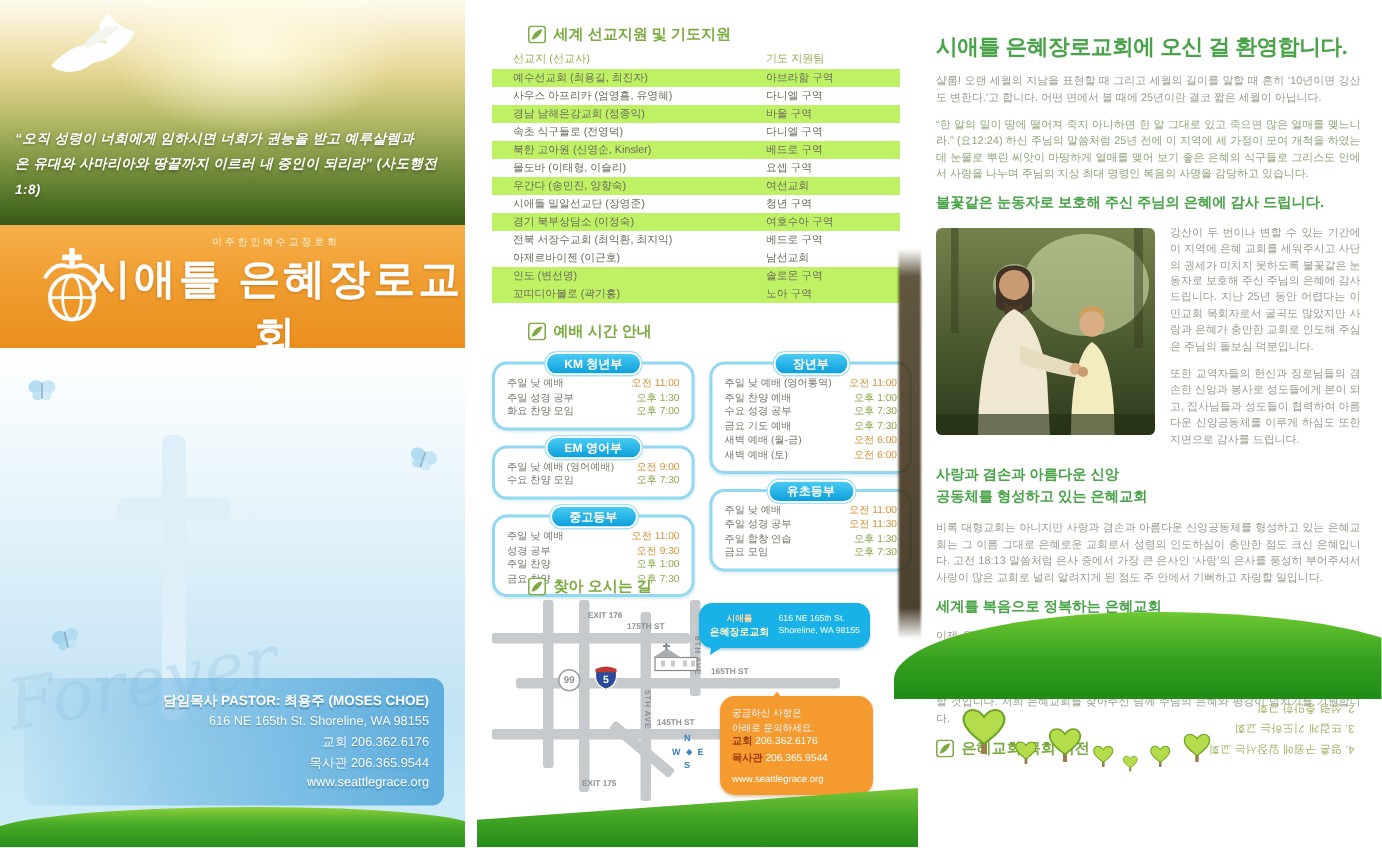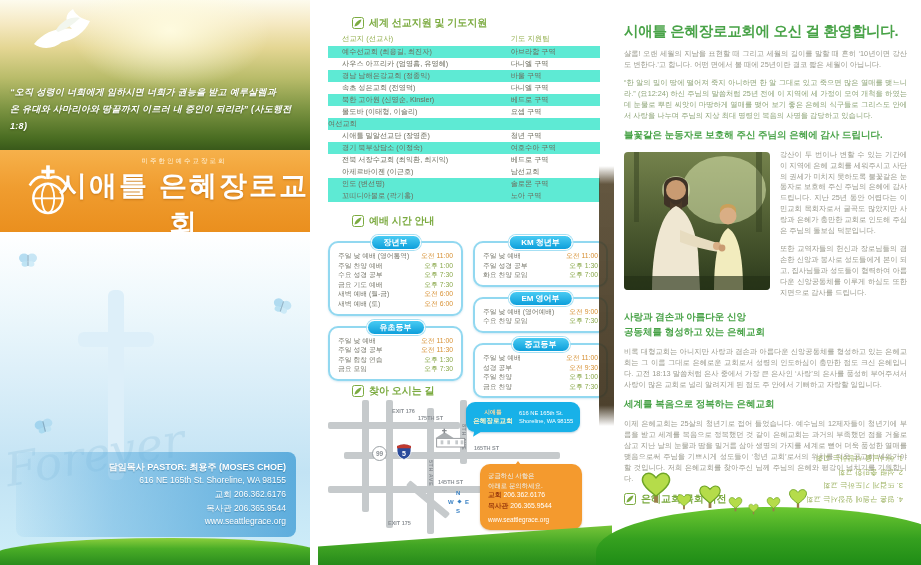--- a/index.html
+++ b/index.html
@@ -38,21 +38,21 @@
          background:linear-gradient(180deg,#8ccf3d 0%,#4aad27 40%,#2a8c1d 100%);
          border-radius:55% 45% 0 0/18px 14px 0 0;}
 
   
   .panel-mid{position:absolute;left:318px;top:0;width:294px;height:565px;}
   .sec-head{position:absolute;display:flex;align-items:center;gap:5px;color:#7cab41;font-weight:bold;font-size:10px;white-space:nowrap;padding-left:24px;}
   .leaf{width:12px;height:12px;flex:0 0 auto;}
   .m-table{position:absolute;left:10px;top:32px;width:272px;font-size:7.2px;color:#6b6b5c;}
   .m-head{display:flex;height:14px;line-height:14px;color:#94b050;font-size:7.4px;}
   .m-row{display:flex;height:12px;line-height:12px;}
-  .m-row.alt{background:#5eead4;}
+  .m-row.alt{background:#bef264;}
   .m-c1{flex:0 0 62%;padding-left:14px;white-space:nowrap;overflow:hidden;}
   .m-c2{flex:1;white-space:nowrap;overflow:hidden;}
   .m-head .m-c1{padding-left:14px;}
   .worship{position:absolute;left:10px;top:234px;right:4px;display:flex;gap:10px;}
   .w-col{flex:1;}
   .w-card{position:relative;border:2px solid #92d8f0;border-radius:10px;background:#fff;margin:7px 0 10px 0;
           padding:8px 8px 5px 8px;box-shadow:0 1px 2px rgba(90,170,210,.25);}
   .w-pill{position:absolute;top:-8px;left:50%;transform:translateX(-50%);
           background:linear-gradient(180deg,#49cbf3 0%,#0d9fdb 100%);border:1px solid #fff;
           box-shadow:0 0 0 1px #a6e0f4;border-radius:10px;color:#fff;font-size:8px;font-weight:bold;
@@ -83,21 +83,21 @@
   .callout-contact:before{content:"";position:absolute;left:32px;top:-9px;border:6px solid transparent;border-bottom:8px solid #f49a2e;}
   .ct-line{color:#eaf7ff;font-size:6.4px;line-height:1.5;}
   .ct-phone{font-size:6.8px;color:#fff;line-height:1.6;}
   .ct-phone b{color:#9c3c0e;}
   .ct-site{font-size:6.4px;color:#fff;margin-top:4px;}
   .grass-mid{position:absolute;left:0;right:0;bottom:0;height:44px;
             background:linear-gradient(180deg,#82cc3d 0%,#41a524 55%,#268a1a 100%);
             clip-path:polygon(0 58%,100% 10%,100% 100%,0 100%);}
 
   
-  .panel-right{position:absolute;left:620px;top:0;width:301px;height:565px;box-sizing:border-box;padding:0 14px 0 4px;}
+  .panel-right{position:absolute;left:620px;top:0;width:301px;height:466px;box-sizing:border-box;padding:0 14px 0 4px;}
   .w-title{margin:22px 0 8px 0;color:#49a348;font-size:14.5px;font-weight:bold;letter-spacing:-.3px;}
   .rp p{margin:0 0 7px 0;font-size:7.3px;color:#9a9a8e;line-height:1.5;text-align:justify;}
   .rp p.quoteish{color:#8fa579;}
   .h-green{color:#49a348;font-size:9.5px;font-weight:bold;margin:4px 0 8px 0;}
   .photo-row{overflow:hidden;margin:2px 0 0 0;}
   .jesus{float:left;width:146px;height:138px;margin:2px 10px 4px 0;border-radius:4px;overflow:hidden;}
   .h-community{color:#49a348;font-size:9.5px;font-weight:bold;line-height:1.6;white-space:pre-line;margin:10px 0 8px 0;}
   .signature{font-size:7.3px;color:#9a9a8e;text-align:right;margin:2px 0 6px 0;}
   .vision-head{position:static;display:flex;align-items:center;gap:5px;color:#7cab41;font-weight:bold;font-size:10px;margin-top:4px;}
   .vision-list{position:absolute;right:18px;top:452px;width:168px;transform:rotate(180deg);}
@@ -227,32 +227,33 @@
           </div>
           <div class="m-row">
             <span class="m-c1">사우스 아프리카 (엄영흠, 유영혜)</span>
             <span class="m-c2">다니엘 구역</span>
           </div>
           <div class="m-row alt">
             <span class="m-c1">경남 남해은강교회 (정종익)</span>
             <span class="m-c2">바울 구역</span>
           </div>
           <div class="m-row">
-            <span class="m-c1">속초 성은교회 (전영덕)</span>
+            <span class="m-c1">속초 식구들로 (전영덕)</span>
             <span class="m-c2">다니엘 구역</span>
           </div>
           <div class="m-row alt">
             <span class="m-c1">북한 고아원 (신영순, Kinsler)</span>
             <span class="m-c2">베드로 구역</span>
           </div>
           <div class="m-row">
             <span class="m-c1">몰도바 (이태형, 이슬리)</span>
             <span class="m-c2">요셉 구역</span>
           </div>
           <div class="m-row alt">
+            <span class="m-c1">우간다 (송민진, 양향숙)</span>
             <span class="m-c2">여선교회</span>
           </div>
           <div class="m-row">
             <span class="m-c1">시애틀 밀알선교단 (장영준)</span>
             <span class="m-c2">청년 구역</span>
           </div>
           <div class="m-row alt">
             <span class="m-c1">경기 북부상담소 (이정숙)</span>
             <span class="m-c2">여호수아 구역</span>
           </div>
@@ -278,109 +279,109 @@
     <div class="sec-head" style="left:10px;top:214px">
       <svg class="leaf">
           <use href="#leaf"></use>
         </svg>
       <span>예배 시간 안내</span>
     </div>
 
     <div class="worship">
       <div class="w-col">
           <div class="w-card">
-            <div class="w-pill">장년부</div>
-            <div class="w-item">
-              <span class="w-label">주일 낮 예배 (영어통역)</span>
-              <span class="w-time t-am">오전 11:00</span>
-            </div>
-            <div class="w-item">
-              <span class="w-label">주일 찬양 예배</span>
-              <span class="w-time t-pm">오후 1:00</span>
-            </div>
-            <div class="w-item">
-              <span class="w-label">수요 성경 공부</span>
-              <span class="w-time t-pm">오후 7:30</span>
-            </div>
-            <div class="w-item">
-              <span class="w-label">금요 기도 예배</span>
-              <span class="w-time t-pm">오후 7:30</span>
-            </div>
-            <div class="w-item">
-              <span class="w-label">새벽 예배 (월-금)</span>
-              <span class="w-time t-am">오전 6:00</span>
-            </div>
-            <div class="w-item">
-              <span class="w-label">새벽 예배 (토)</span>
-              <span class="w-time t-am">오전 6:00</span>
-            </div>
-          </div>
-          <div class="w-card">
-            <div class="w-pill">유초등부</div>
+            <div class="w-pill">KM 청년부</div>
             <div class="w-item">
               <span class="w-label">주일 낮 예배</span>
               <span class="w-time t-am">오전 11:00</span>
             </div>
             <div class="w-item">
               <span class="w-label">주일 성경 공부</span>
-              <span class="w-time t-am">오전 11:30</span>
-            </div>
-            <div class="w-item">
-              <span class="w-label">주일 합창 연습</span>
               <span class="w-time t-pm">오후 1:30</span>
             </div>
             <div class="w-item">
-              <span class="w-label">금요 모임</span>
+              <span class="w-label">화요 찬양 모임</span>
+              <span class="w-time t-pm">오후 7:00</span>
+            </div>
+          </div>
+          <div class="w-card">
+            <div class="w-pill">EM 영어부</div>
+            <div class="w-item">
+              <span class="w-label">주일 낮 예배 (영어예배)</span>
+              <span class="w-time t-am">오전 9:00</span>
+            </div>
+            <div class="w-item">
+              <span class="w-label">수요 찬양 모임</span>
+              <span class="w-time t-pm">오후 7:30</span>
+            </div>
+          </div>
+          <div class="w-card">
+            <div class="w-pill">중고등부</div>
+            <div class="w-item">
+              <span class="w-label">주일 낮 예배</span>
+              <span class="w-time t-am">오전 11:00</span>
+            </div>
+            <div class="w-item">
+              <span class="w-label">성경 공부</span>
+              <span class="w-time t-am">오전 9:30</span>
+            </div>
+            <div class="w-item">
+              <span class="w-label">주일 찬양</span>
+              <span class="w-time t-pm">오후 1:00</span>
+            </div>
+            <div class="w-item">
+              <span class="w-label">금요 찬양</span>
               <span class="w-time t-pm">오후 7:30</span>
             </div>
           </div>
         </div>
       <div class="w-col">
           <div class="w-card">
-            <div class="w-pill">KM 청년부</div>
+            <div class="w-pill">장년부</div>
+            <div class="w-item">
+              <span class="w-label">주일 낮 예배 (영어통역)</span>
+              <span class="w-time t-am">오전 11:00</span>
+            </div>
+            <div class="w-item">
+              <span class="w-label">주일 찬양 예배</span>
+              <span class="w-time t-pm">오후 1:00</span>
+            </div>
+            <div class="w-item">
+              <span class="w-label">수요 성경 공부</span>
+              <span class="w-time t-pm">오후 7:30</span>
+            </div>
+            <div class="w-item">
+              <span class="w-label">금요 기도 예배</span>
+              <span class="w-time t-pm">오후 7:30</span>
+            </div>
+            <div class="w-item">
+              <span class="w-label">새벽 예배 (월-금)</span>
+              <span class="w-time t-am">오전 6:00</span>
+            </div>
+            <div class="w-item">
+              <span class="w-label">새벽 예배 (토)</span>
+              <span class="w-time t-am">오전 6:00</span>
+            </div>
+          </div>
+          <div class="w-card">
+            <div class="w-pill">유초등부</div>
             <div class="w-item">
               <span class="w-label">주일 낮 예배</span>
               <span class="w-time t-am">오전 11:00</span>
             </div>
             <div class="w-item">
               <span class="w-label">주일 성경 공부</span>
+              <span class="w-time t-am">오전 11:30</span>
+            </div>
+            <div class="w-item">
+              <span class="w-label">주일 합창 연습</span>
               <span class="w-time t-pm">오후 1:30</span>
             </div>
             <div class="w-item">
-              <span class="w-label">화요 찬양 모임</span>
-              <span class="w-time t-pm">오후 7:00</span>
-            </div>
-          </div>
-          <div class="w-card">
-            <div class="w-pill">EM 영어부</div>
-            <div class="w-item">
-              <span class="w-label">주일 낮 예배 (영어예배)</span>
-              <span class="w-time t-am">오전 9:00</span>
-            </div>
-            <div class="w-item">
-              <span class="w-label">수요 찬양 모임</span>
-              <span class="w-time t-pm">오후 7:30</span>
-            </div>
-          </div>
-          <div class="w-card">
-            <div class="w-pill">중고등부</div>
-            <div class="w-item">
-              <span class="w-label">주일 낮 예배</span>
-              <span class="w-time t-am">오전 11:00</span>
-            </div>
-            <div class="w-item">
-              <span class="w-label">성경 공부</span>
-              <span class="w-time t-am">오전 9:30</span>
-            </div>
-            <div class="w-item">
-              <span class="w-label">주일 찬양</span>
-              <span class="w-time t-pm">오후 1:00</span>
-            </div>
-            <div class="w-item">
-              <span class="w-label">금요 찬양</span>
+              <span class="w-label">금요 모임</span>
               <span class="w-time t-pm">오후 7:30</span>
             </div>
           </div>
         </div>
     </div>
 
     <div class="sec-head" style="left:10px;top:384px">
       <svg class="leaf">
           <use href="#leaf"></use>
         </svg>

